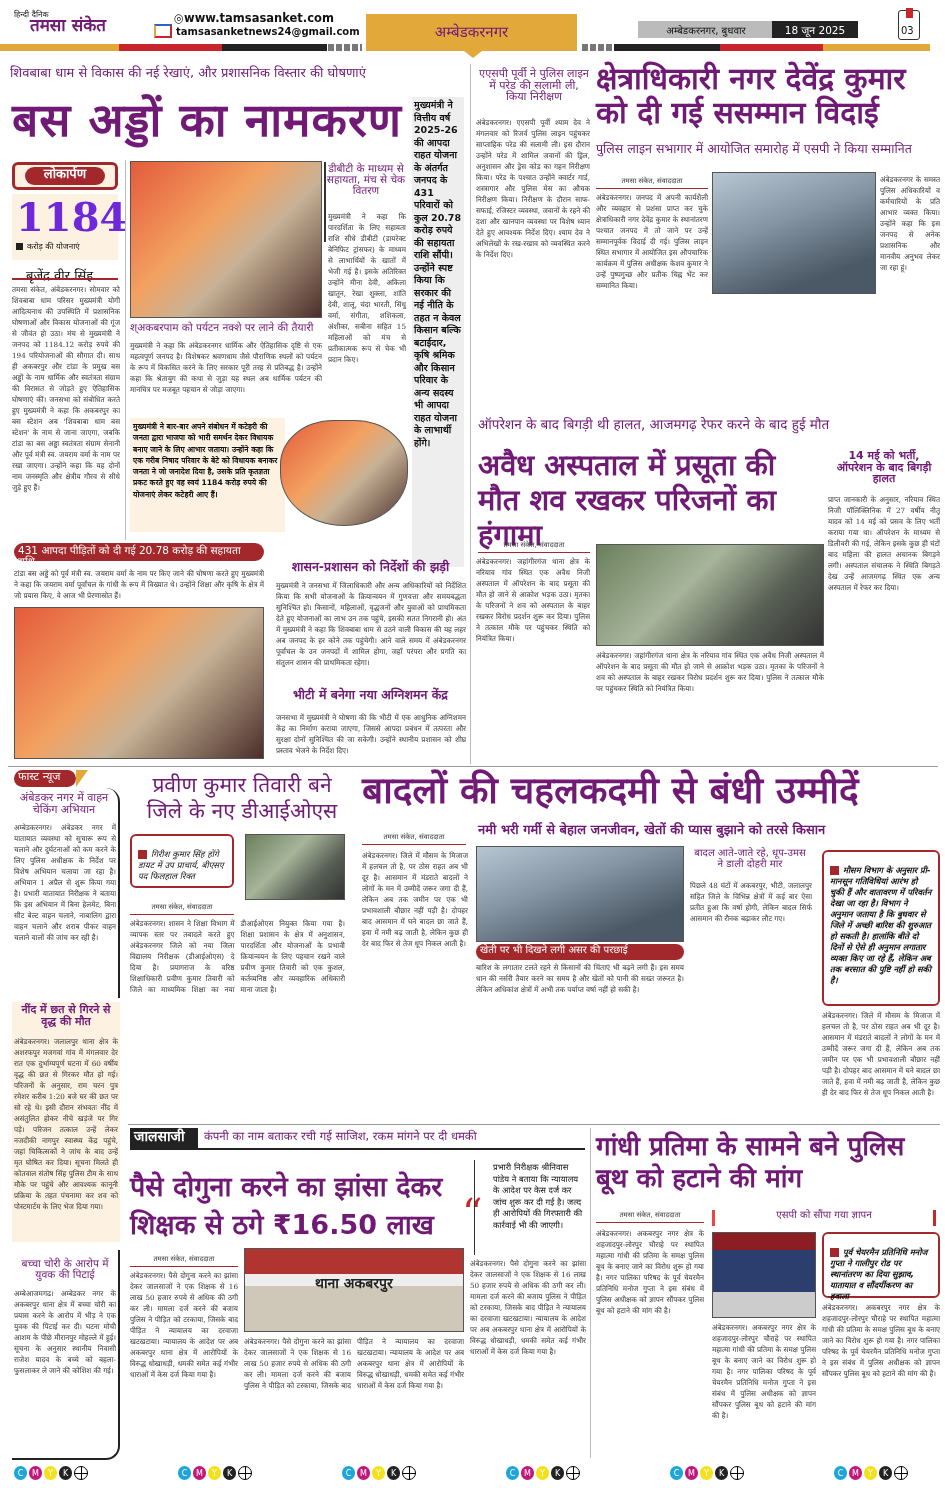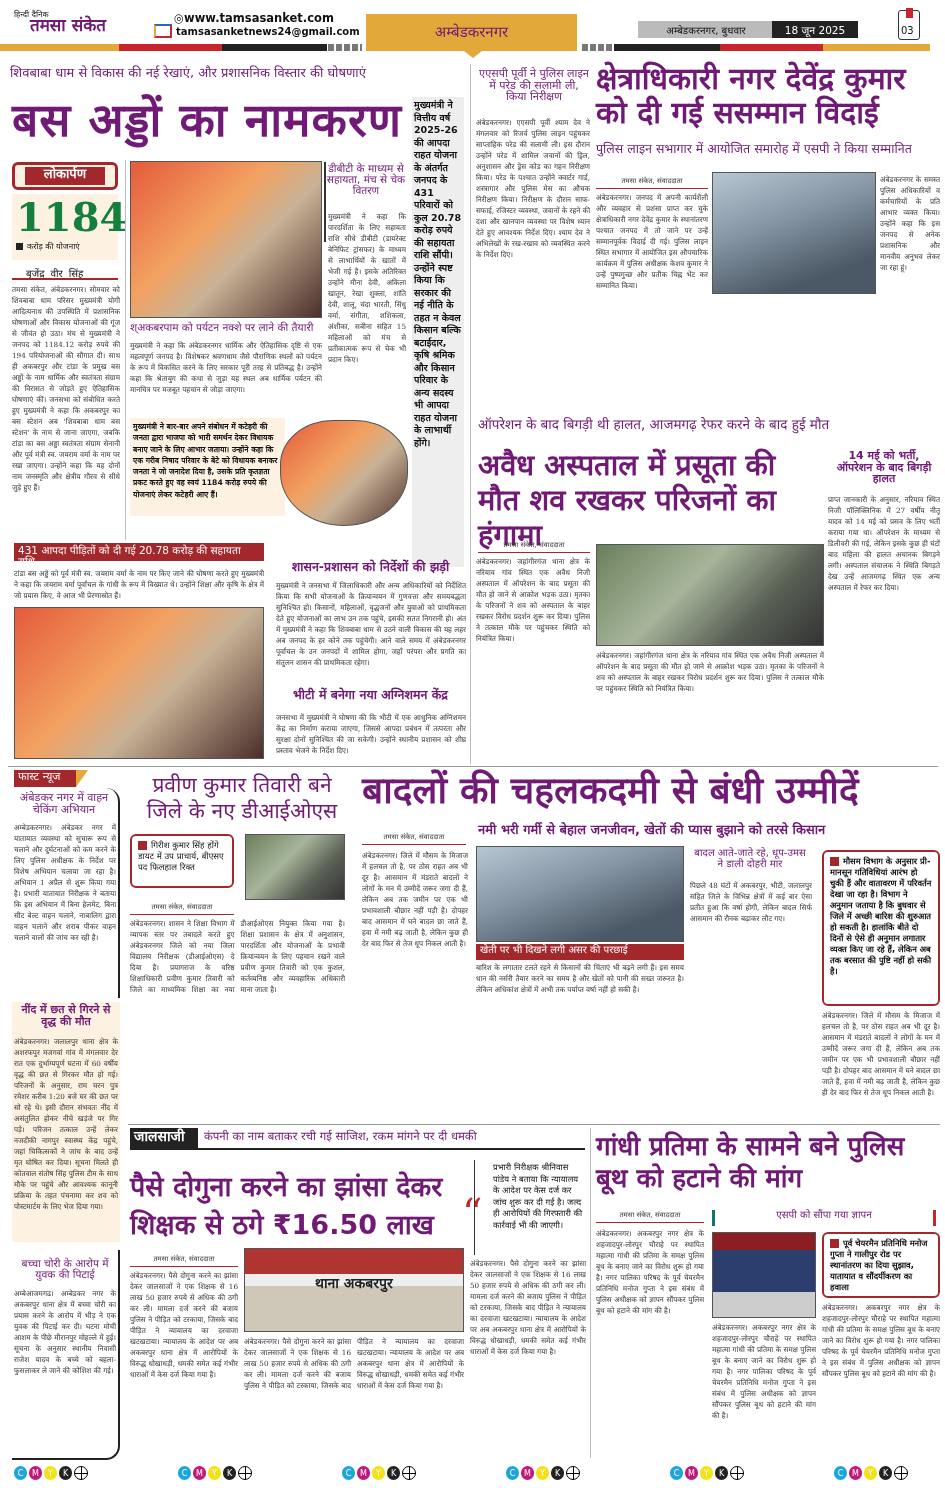--- a/index.html
+++ b/index.html
@@ -5,30 +5,30 @@
   * { box-sizing: border-box; margin: 0; padding: 0; }
   body { width: 945px; height: 1488px; background: #fff; font-family: "DejaVu Serif", serif; color: #111; position: relative; overflow: hidden; }
   .abs { position: absolute; }
   .sans { font-family: "DejaVu Sans", sans-serif; }
   .head { font-family: "DejaVu Sans", sans-serif; font-weight: bold; color: #701a75; line-height: 1.05; }
   .body-text { font-size: 7.2px; line-height: 11px; color: #333; text-align: justify; overflow: hidden; }
   .photo { background: linear-gradient(135deg, #8a6d4c, #c29266 40%, #6f5a43 70%, #3f3a33); border: 1px solid #555; }
   .photo-green { background: linear-gradient(135deg, #6b7f5c, #a7b59a 40%, #585f54 70%, #333); }
   .photo-blue { background: linear-gradient(160deg, #b7c6d3, #8595a3 40%, #4b5866 80%); }
   .photo-red { background: linear-gradient(135deg, #e45b3b, #f3a161 40%, #c8b296 60%, #4a2f2a); }
-  .redbar { background: #a3282c; color: #fff; }
+  .redbar { background: #a3282c; color: #fff; border-radius: 9px; }
   .byline { font-size: 7px; color: #333; text-align: center; border-bottom: 1.5px solid #a3282c; padding-bottom: 3px; }
   .cmyk { display: flex; gap: 2px; align-items: center; }
   .dot { width: 13px; height: 14px; border-radius: 7px; font-size: 8px; color: #fff; display: flex; align-items: center; justify-content: center; font-family: "DejaVu Sans", sans-serif; }
   .reg { width: 14px; height: 14px; border: 1px solid #000; border-radius: 50%; position: relative; }
   .reg::before { content: ""; position: absolute; left: 6px; top: 0; width: 1px; height: 12px; background: #000; }
   .reg::after { content: ""; position: absolute; top: 6px; left: 0; height: 1px; width: 12px; background: #000; }
   .vline { position: absolute; width: 1px; background: #bbb; }
   .hline { position: absolute; height: 1px; background: #bbb; }
-  .box-tag { border: 2px solid #a3282c; border-radius: 6px; padding: 4px 6px; font-family: "DejaVu Sans", sans-serif; font-size: 8.5px; line-height: 11px; }
+  .box-tag { border: 2px solid #a3282c; border-radius: 6px; padding: 13px 6px; font-family: "DejaVu Sans", sans-serif; font-size: 8.5px; line-height: 11px; font-style: italic; }
   .sq { display: inline-block; width: 9px; height: 9px; background: #a3282c; margin-right: 4px; vertical-align: middle; }
   .sidebar-cream { background: #fdf2e2; }
 </style>
 </head>
 <body>
 
 <header>
   <div class="abs sans" style="left:14px;top:8px;font-size:8px;">हिन्दी दैनिक</div>
   <div class="abs head" style="left:30px;top:17px;font-size:17px;">तमसा संकेत</div>
   <div class="abs" style="left:154px;top:24px;width:18px;height:14px;border:2px solid #c8262c;border-top-color:#2a63c9;border-left-color:#e3a83a;"></div>
@@ -55,39 +55,39 @@
 </header>
 
 <article>
   <div class="abs head" style="left:10px;top:66px;width:455px;font-size:13px;font-weight:normal;">शिवबाबा धाम से विकास की नई रेखाएं, और प्रशासनिक विस्तार की घोषणाएं</div>
   <div class="abs head" style="left:12px;top:96px;width:400px;font-size:46px;letter-spacing:1px;">बस अड्डों का नामकरण</div>
 
   <div class="abs" style="left:12px;top:162px;width:106px;height:28px;border:3px solid #a3282c;border-radius:6px;background:#fdf2e2;">
     <div class="redbar head" style="margin:2px 10px;height:18px;font-size:13px;text-align:center;color:#fff;background:#a3282c;">लोकार्पण</div>
   </div>
   <div class="abs sidebar-cream" style="left:12px;top:194px;width:106px;height:66px;">
-    <div style="font-family:'DejaVu Serif',serif;font-size:40px;font-weight:bold;color:#15803d;padding-left:4px;line-height:46px;">1184</div>
+    <div style="font-family:'DejaVu Serif',serif;font-size:40px;font-weight:bold;color:#6d28d9;padding-left:4px;line-height:46px;">1184</div>
     <div class="sans" style="font-size:8px;padding-left:4px;"><span class="sq" style="background:#222;width:7px;height:7px;"></span><span>करोड़ की योजनाएं</span></div>
   </div>
-  <div class="abs sans" style="left:26px;top:266px;font-size:10px;font-family:Liberation Mono, monospace;">बृजेंद्र वीर सिंह</div>
+  <div class="abs sans" style="left:26px;top:266px;font-size:13px;">बृजेंद्र वीर सिंह</div>
   <div class="abs" style="left:12px;top:278px;width:106px;height:2px;background:#a3282c;"></div>
   <div class="abs body-text" style="left:12px;top:284px;width:108px;height:242px;">तमसा संकेत, अंबेडकरनगर। सोमवार को शिवबाबा धाम परिसर मुख्यमंत्री योगी आदित्यनाथ की उपस्थिति में प्रशासनिक घोषणाओं और विकास योजनाओं की गूंज से जीवंत हो उठा। मंच से मुख्यमंत्री ने जनपद को 1184.12 करोड़ रुपये की 194 परियोजनाओं की सौगात दी। साथ ही अकबरपुर और टांडा के प्रमुख बस अड्डों के नाम धार्मिक और स्वतंत्रता संग्राम की विरासत से जोड़ते हुए ऐतिहासिक घोषणाएं कीं। जनसभा को संबोधित करते हुए मुख्यमंत्री ने कहा कि अकबरपुर का बस स्टेशन अब 'शिवबाबा धाम बस स्टेशन' के नाम से जाना जाएगा, जबकि टांडा का बस अड्डा स्वतंत्रता संग्राम सेनानी और पूर्व मंत्री स्व. जयराम वर्मा के नाम पर रखा जाएगा। उन्होंने कहा कि यह दोनों नाम जनस्मृति और क्षेत्रीय गौरव से सीधे जुड़े हुए हैं।</div>
 
   <div class="vline" style="left:125px;top:160px;height:380px;"></div>
   <div class="abs photo photo-red" style="left:130px;top:161px;width:192px;height:157px;"></div>
   <div class="abs head" style="left:130px;top:322px;width:192px;font-size:10.5px;font-weight:normal;">श्अकबरपाम को पर्यटन नक्शे पर लाने की तैयारी</div>
   <div class="abs body-text" style="left:130px;top:340px;width:192px;height:70px;">मुख्यमंत्री ने कहा कि अंबेडकरनगर धार्मिक और ऐतिहासिक दृष्टि से एक महत्वपूर्ण जनपद है। विशेषकर श्रवणधाम जैसे पौराणिक स्थलों को पर्यटन के रूप में विकसित करने के लिए सरकार पूरी तरह से प्रतिबद्ध है। उन्होंने कहा कि श्रेतायुग की कथा से जुड़ा यह स्थल अब धार्मिक पर्यटन की मानचित्र पर मजबूत पहचान से जोड़ा जाएगा।</div>
 
   <div class="abs head" style="left:326px;top:163px;width:80px;font-size:10.5px;font-weight:normal;text-align:center;">डीबीटी के माध्यम से सहायता, मंच से चेक वितरण</div>
   <div class="abs" style="left:324px;top:162px;width:2px;height:80px;background:#333;"></div>
   <div class="abs body-text" style="left:328px;top:211px;width:78px;height:200px;">मुख्यमंत्री ने कहा कि पारदर्शिता के लिए सहायता राशि सीधे डीबीटी (डायरेक्ट बेनिफिट ट्रांसफर) के माध्यम से लाभार्थियों के खातों में भेजी गई है। इसके अतिरिक्त उन्होंने मीना देवी, अकिला खातून, रेखा शुक्ला, शांति देवी, शालू, चंदा भारती, सिंधु वर्मा, संगीता, शशिकला, अंशीका, सबीना सहित 15 महिलाओं को मंच से प्रतीकात्मक रूप से चेक भी प्रदान किए।</div>
 
   <div class="abs sans" style="left:412px;top:97px;width:52px;height:470px;background:#eee;font-size:9.5px;line-height:12.5px;font-weight:bold;padding:2px;overflow:hidden;">मुख्यमंत्री ने वित्तीय वर्ष 2025-26 की आपदा राहत योजना के अंतर्गत जनपद के 431 परिवारों को कुल 20.78 करोड़ रुपये की सहायता राशि सौंपी। उन्होंने स्पष्ट किया कि सरकार की नई नीति के तहत न केवल किसान बल्कि बटाईदार, कृषि श्रमिक और किसान परिवार के अन्य सदस्य भी आपदा राहत योजना के लाभार्थी होंगे।</div>
 
-  <div class="abs" style="left:130px;top:418px;width:155px;height:98px;background:#fdf2e2;padding:3px;">
+  <div class="abs" style="left:130px;top:418px;width:155px;height:114px;background:#fdf2e2;padding:3px;">
     <div class="sans" style="font-size:7.6px;line-height:11.3px;font-weight:bold;">मुख्यमंत्री ने बार-बार अपने संबोधन में कटेहरी की जनता द्वारा भाजपा को भारी समर्थन देकर विधायक बनाए जाने के लिए आभार जताया। उन्होंने कहा कि एक गरीब निषाद परिवार के बेटे को विधायक बनाकर जनता ने जो जनादेश दिया है, उसके प्रति कृतज्ञता प्रकट करते हुए वह स्वयं 1184 करोड़ रुपये की योजनाएं लेकर कटेहरी आए हैं।</div>
   </div>
   <div class="abs photo photo-red" style="left:280px;top:420px;width:128px;height:106px;border-radius:50% 50% 60% 60%;"></div>
 
   <div class="abs head redbar" style="left:14px;top:543px;width:250px;height:18px;font-size:10.5px;font-weight:normal;padding:2px 4px;color:#fff;">431 आपदा पीड़ितों को दी गई 20.78 करोड़ की सहायता राशि</div>
   <div class="abs body-text" style="left:14px;top:568px;width:250px;height:46px;">टांडा बस अड्डे को पूर्व मंत्री स्व. जयराम वर्मा के नाम पर किए जाने की घोषणा करते हुए मुख्यमंत्री ने कहा कि जयराम वर्मा पूर्वांचल के गांधी के रूप में विख्यात थे। उन्होंने शिक्षा और कृषि के क्षेत्र में जो प्रयास किए, वे आज भी प्रेरणास्रोत हैं।</div>
   <div class="abs photo photo-red" style="left:14px;top:607px;width:250px;height:152px;"></div>
 
   <div class="abs head" style="left:278px;top:560px;width:185px;font-size:12.5px;text-align:center;">शासन-प्रशासन को निर्देशों की झड़ी</div>
   <div class="abs body-text" style="left:276px;top:580px;width:190px;height:96px;">मुख्यमंत्री ने जनसभा में जिलाधिकारी और अन्य अधिकारियों को निर्देशित किया कि सभी योजनाओं के क्रियान्वयन में गुणवत्ता और समयबद्धता सुनिश्चित हो। किसानों, महिलाओं, वृद्धजनों और युवाओं को प्राथमिकता देते हुए योजनाओं का लाभ उन तक पहुंचे, इसकी सतत निगरानी हो। अंत में मुख्यमंत्री ने कहा कि शिवबाबा धाम से उठने वाली विकास की यह लहर अब जनपद के हर कोने तक पहुंचेगी। आने वाले समय में अंबेडकरनगर पूर्वांचल के उन जनपदों में शामिल होगा, जहाँ परंपरा और प्रगति का संतुलन शासन की प्राथमिकता रहेगा।</div>
@@ -181,21 +181,21 @@
   </div>
   <div class="abs body-text" style="left:244px;top:1336px;width:220px;height:120px;column-count:2;column-gap:6px;">अंबेडकरनगर। पैसे दोगुना करने का झांसा देकर जालसाजों ने एक शिक्षक से 16 लाख 50 हजार रुपये से अधिक की ठगी कर ली। मामला दर्ज करने की बजाय पुलिस ने पीड़ित को टरकाया, जिसके बाद पीड़ित ने न्यायालय का दरवाजा खटखटाया। न्यायालय के आदेश पर अब अकबरपुर थाना क्षेत्र में आरोपियों के विरुद्ध धोखाधड़ी, धमकी समेत कई गंभीर धाराओं में केस दर्ज किया गया है।</div>
   <div class="abs body-text" style="left:470px;top:1258px;width:116px;height:198px;">अंबेडकरनगर। पैसे दोगुना करने का झांसा देकर जालसाजों ने एक शिक्षक से 16 लाख 50 हजार रुपये से अधिक की ठगी कर ली। मामला दर्ज करने की बजाय पुलिस ने पीड़ित को टरकाया, जिसके बाद पीड़ित ने न्यायालय का दरवाजा खटखटाया। न्यायालय के आदेश पर अब अकबरपुर थाना क्षेत्र में आरोपियों के विरुद्ध धोखाधड़ी, धमकी समेत कई गंभीर धाराओं में केस दर्ज किया गया है।</div>
 </article>
 
 <div class="vline" style="left:590px;top:1128px;height:330px;"></div>
 
 <article>
   <div class="abs head" style="left:596px;top:1130px;width:345px;font-size:26px;line-height:32px;">गांधी प्रतिमा के सामने बने पुलिस बूथ को हटाने की मांग</div>
   <div class="abs byline" style="left:596px;top:1210px;width:108px;">तमसा संकेत, संवाददाता</div>
-  <div class="abs head" style="left:712px;top:1210px;width:224px;height:16px;font-size:10px;font-weight:normal;text-align:center;border-left:3px solid #0f766e;border-right:3px solid #c8262c;">एसपी को सौंपा गया ज्ञापन</div>
+  <div class="abs head" style="left:712px;top:1210px;width:224px;height:16px;font-size:10px;font-weight:normal;text-align:center;border-left:3px solid #ef4444;border-right:3px solid #c8262c;">एसपी को सौंपा गया ज्ञापन</div>
   <div class="abs body-text" style="left:596px;top:1228px;width:108px;height:228px;">अंबेडकरनगर। अकबरपुर नगर क्षेत्र के शहजादपुर-लोरपुर चौराहे पर स्थापित महात्मा गांधी की प्रतिमा के समक्ष पुलिस बूथ के बनाए जाने का विरोध शुरू हो गया है। नगर पालिका परिषद के पूर्व चेयरमैन प्रतिनिधि मनोज गुप्ता ने इस संबंध में पुलिस अधीक्षक को ज्ञापन सौंपकर पुलिस बूथ को हटाने की मांग की है।</div>
   <div class="abs photo" style="left:712px;top:1232px;width:104px;height:86px;background:linear-gradient(180deg,#8a1e22 0 20%,#2b3e6e 20% 70%,#ccc 70%);"></div>
   <div class="abs box-tag" style="left:822px;top:1232px;width:118px;height:66px;font-weight:bold;font-size:8.3px;">
     <span class="sq"></span><span>पूर्व चेयरमैन प्रतिनिधि मनोज गुप्ता ने गालीपुर रोड पर स्थानांतरण का दिया सुझाव, यातायात व सौंदर्यीकरण का हवाला</span>
   </div>
   <div class="abs body-text" style="left:712px;top:1322px;width:104px;height:134px;">अंबेडकरनगर। अकबरपुर नगर क्षेत्र के शहजादपुर-लोरपुर चौराहे पर स्थापित महात्मा गांधी की प्रतिमा के समक्ष पुलिस बूथ के बनाए जाने का विरोध शुरू हो गया है। नगर पालिका परिषद के पूर्व चेयरमैन प्रतिनिधि मनोज गुप्ता ने इस संबंध में पुलिस अधीक्षक को ज्ञापन सौंपकर पुलिस बूथ को हटाने की मांग की है।</div>
   <div class="abs body-text" style="left:822px;top:1302px;width:118px;height:154px;">अंबेडकरनगर। अकबरपुर नगर क्षेत्र के शहजादपुर-लोरपुर चौराहे पर स्थापित महात्मा गांधी की प्रतिमा के समक्ष पुलिस बूथ के बनाए जाने का विरोध शुरू हो गया है। नगर पालिका परिषद के पूर्व चेयरमैन प्रतिनिधि मनोज गुप्ता ने इस संबंध में पुलिस अधीक्षक को ज्ञापन सौंपकर पुलिस बूथ को हटाने की मांग की है।</div>
 </article>
 
 <footer>

